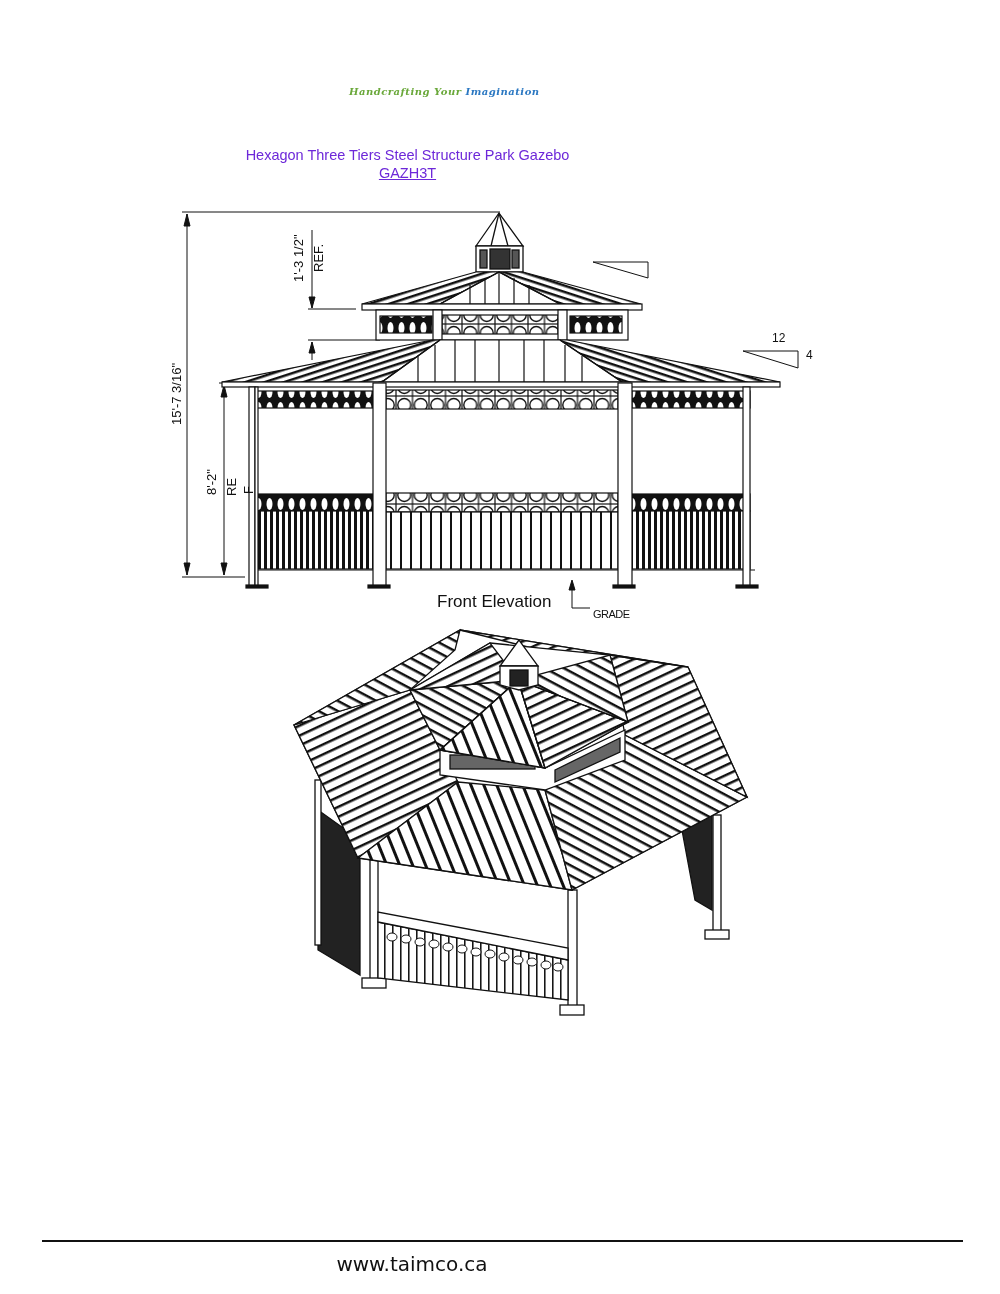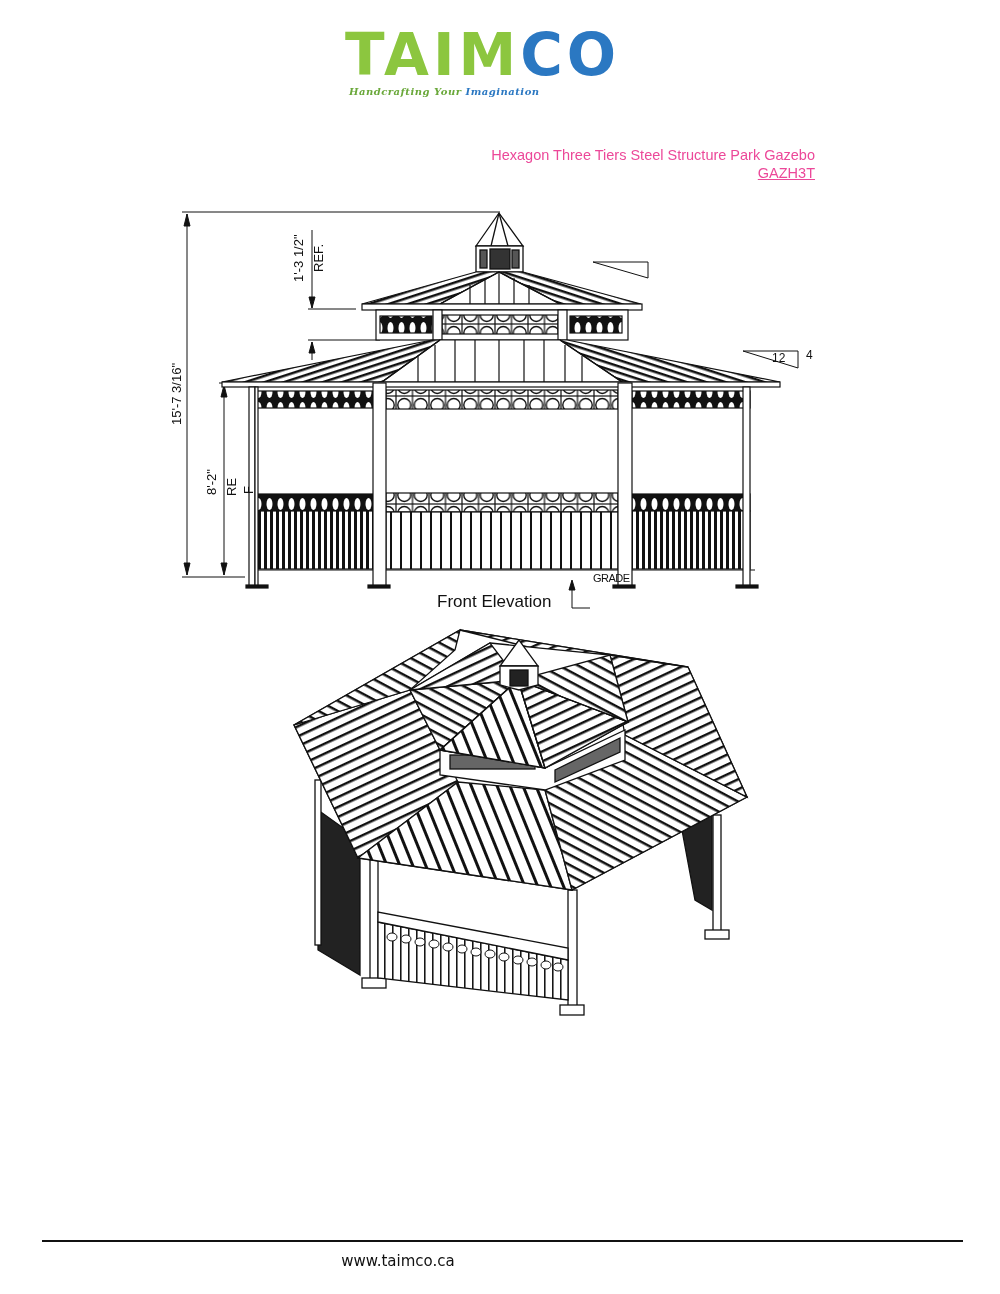--- a/index.html
+++ b/index.html
@@ -4,36 +4,35 @@
 <style>
   html,body{margin:0;padding:0;background:#ffffff;}
   body{width:1000px;height:1294px;position:relative;overflow:hidden;font-family:"Liberation Sans",sans-serif;color:#111;}
   .logo{position:absolute;left:345px;top:26px;width:265px;height:85px;}
   .logo-word{position:absolute;left:0;top:0;font-family:"DejaVu Sans",sans-serif;font-weight:bold;font-size:58px;letter-spacing:4px;line-height:58px;}
   .logo-word .g{color:#8cc63f;}
   .logo-word .b{color:#2b78c2;}
   .tagline{position:absolute;left:4px;top:60px;font-family:"DejaVu Serif",serif;font-style:italic;font-weight:bold;font-size:10px;letter-spacing:0.5px;white-space:nowrap;}
   .tagline .g{color:#6aa83a;}
   .tagline .b{color:#2b78c2;}
-  .title{position:absolute;left:0;width:815px;text-align:right;font-size:14.5px;color:#ec4899;}
+  .title{position:absolute;left:0;width:815px;text-align:center;font-size:14.5px;color:#6d28d9;}
   .t1{top:147px;}
   .t2{top:165px;text-decoration:underline;}
   .drawing{position:absolute;left:0;top:0;}
   .dim{position:absolute;font-size:13px;color:#111;white-space:nowrap;}
   .rot{transform:rotate(-90deg);transform-origin:left top;}
   .label-fe{position:absolute;left:437px;top:592px;font-size:17px;}
-  .label-grade{position:absolute;left:593px;top:572px;font-size:11px;letter-spacing:-0.5px;}
+  .label-grade{position:absolute;left:593px;top:608px;font-size:11px;letter-spacing:-0.5px;}
   .footer-line{position:absolute;left:42px;top:1240px;width:921px;height:2px;background:#111;}
-  .footer-url{position:absolute;left:0;width:796px;top:1252px;text-align:center;font-family:"DejaVu Sans",sans-serif;font-size:15px;color:#111;}
+  .footer-url{position:absolute;left:14px;width:796px;top:1252px;text-align:center;font-family:"DejaVu Sans",sans-serif;font-size:20px;color:#111;}
 </style>
 </head>
 <body>
 
 <div class="logo">
-  <div class="logo-word"><span class="g">TAIM</span><span class="b">CO</span></div>
   <div class="tagline"><span class="g">Handcrafting Your </span><span class="b">Imagination</span></div>
 </div>
 
 <div class="title t1">Hexagon Three Tiers Steel Structure Park Gazebo</div>
 <div class="title t2">GAZH3T</div>
 
 <svg class="drawing" width="1000" height="620" viewBox="0 0 1000 620" xmlns="http://www.w3.org/2000/svg">
   <defs>
     <pattern id="balusters" width="6" height="10" patternUnits="userSpaceOnUse">
       <rect width="6" height="10" fill="#fff"></rect>
@@ -170,21 +169,21 @@
     <line x1="572" y1="608" x2="590" y2="608"></line>
   </g>
 </svg>
 
 <div class="dim rot" style="left:169px;top:425px;">15'-7 3/16"</div>
 <div class="dim rot" style="left:204px;top:495px;">8'-2"</div>
 <div class="dim rot" style="left:224px;top:496px;">RE</div>
 <div class="dim rot" style="left:241px;top:494px;">F</div>
 <div class="dim rot" style="left:291px;top:282px;">1'-3  1/2"</div>
 <div class="dim rot" style="left:311px;top:272px;">REF.</div>
-<div class="dim" style="left:772px;top:331px;font-size:12px;margin-top:20px;">12</div>
+<div class="dim" style="left:772px;top:331px;font-size:12px;">12</div>
 <div class="dim" style="left:806px;top:348px;font-size:12px;">4</div>
 
 <div class="label-fe">Front Elevation</div>
 <div class="label-grade">GRADE</div>
 
 <svg class="drawing" width="1000" height="1040" viewBox="0 0 1000 1040" xmlns="http://www.w3.org/2000/svg" style="top:0;">
   <defs>
     <pattern id="iso-l" width="9" height="9" patternUnits="userSpaceOnUse" patternTransform="rotate(-25)">
       <rect width="9" height="9" fill="#fff"></rect>
       <rect width="9" height="2.5" fill="#111"></rect>

